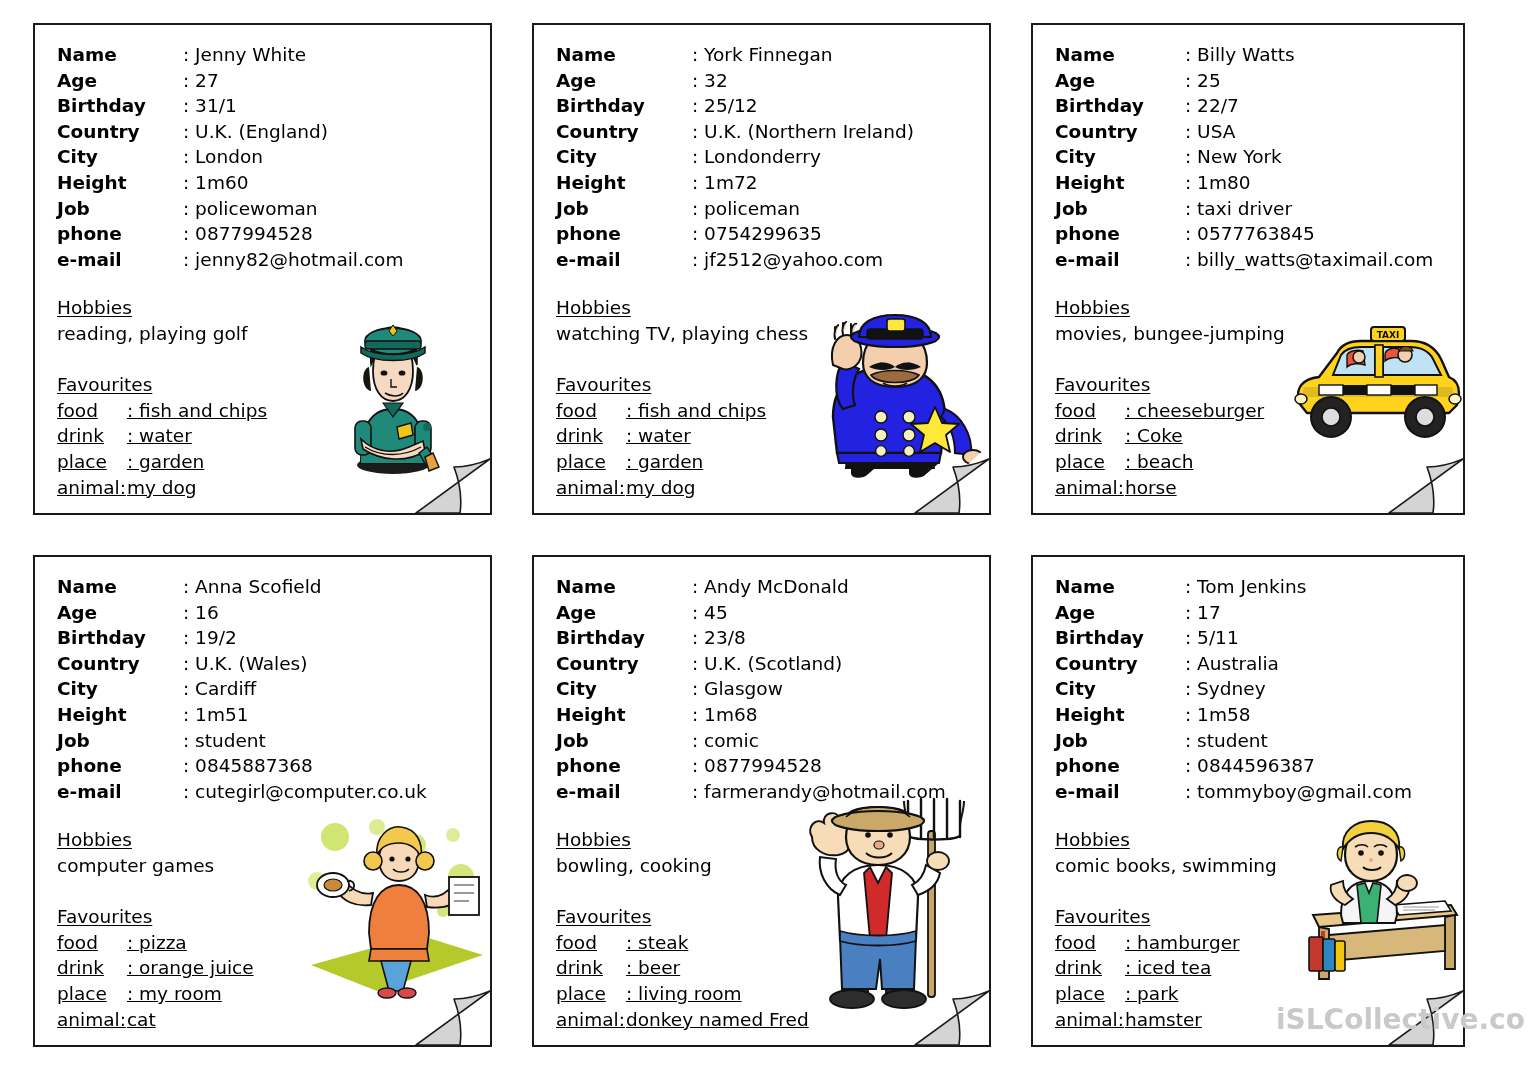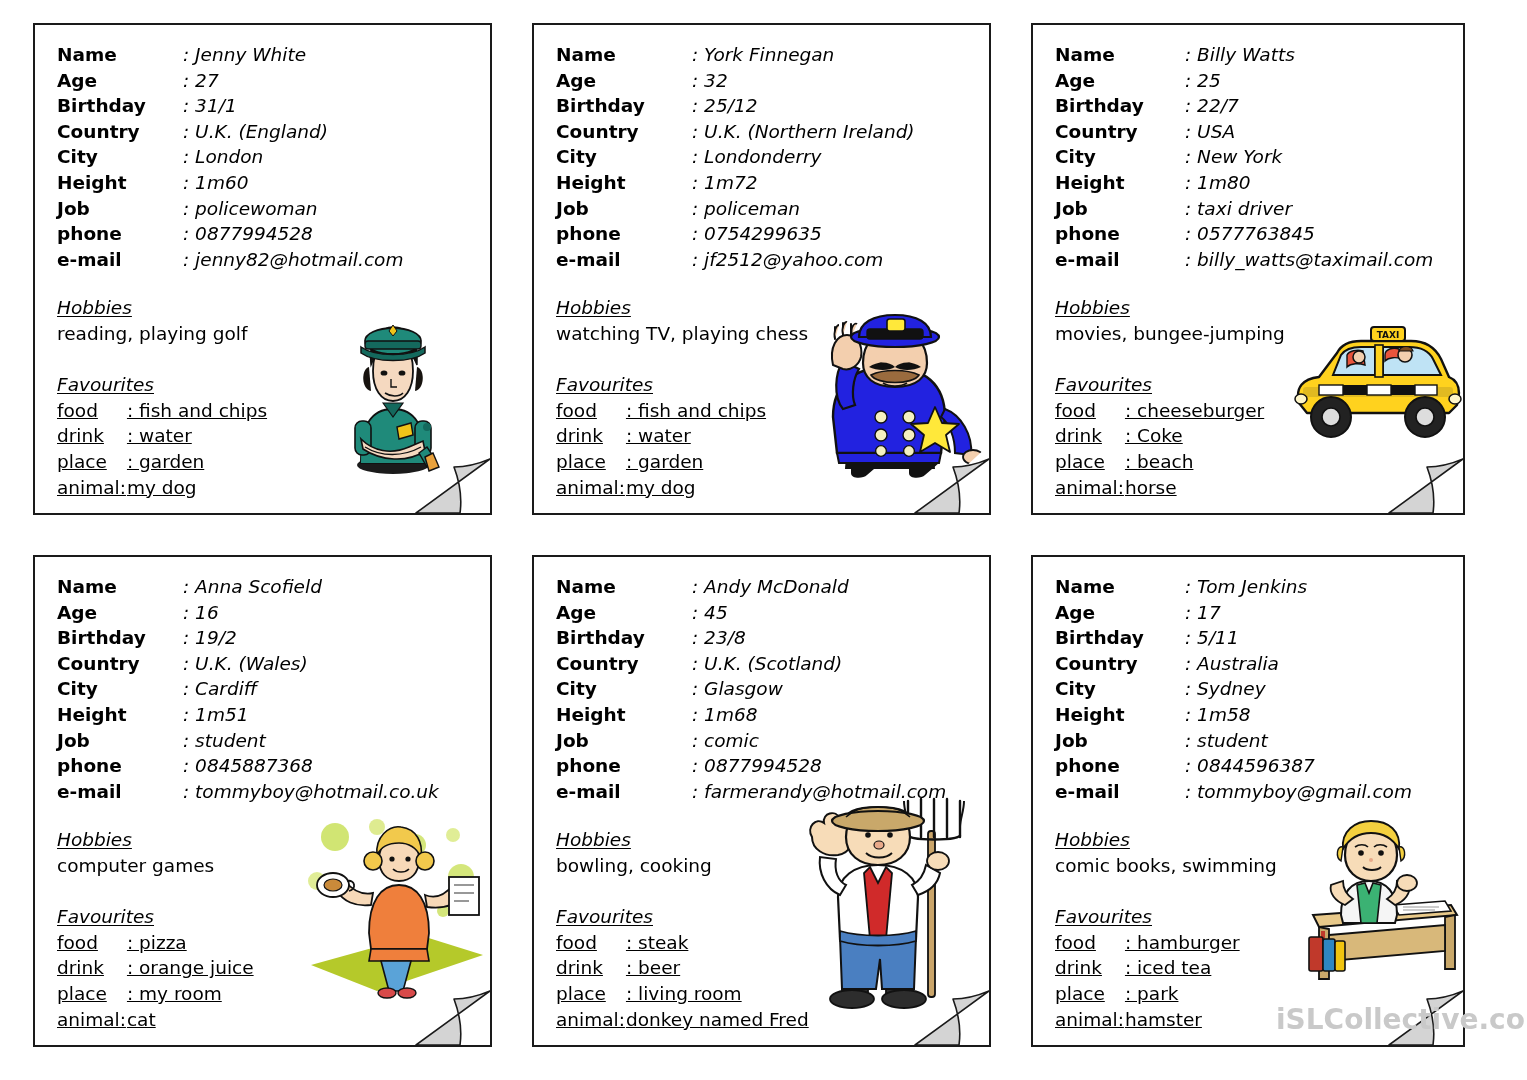--- a/index.html
+++ b/index.html
@@ -48,41 +48,40 @@
     padding: 0;
     font-size: 18.5px;
     line-height: 25.6px;
     white-space: nowrap;
     color: #000;
   }
   .info td.k {
     font-weight: bold;
     padding-right: 8px;
   }
-  .info td.v { font-weight: normal; font-style: italic; }
+  .info td.v { font-weight: normal; }
 
   
   .col0 .info td.k { min-width: 118px; }
   .col1 .info td.k { min-width: 128px; }
   .col2 .info td.k { min-width: 122px; }
 
   
   .lower {
     position: absolute;
     left: 22px;
     top: 270px;
     color: #000;
   }
   .sec-title {
     font-size: 18.5px;
     line-height: 25.6px;
     text-decoration: underline;
     text-underline-offset: 2px;
     display: inline-block;
-    font-style: italic;
   }
   .sec-body {
     font-size: 18.5px;
     line-height: 25.6px;
     white-space: nowrap;
   }
   .gap { height: 26px; }
 
   .fav {
     border-collapse: collapse;
@@ -482,21 +481,21 @@
       <tr>
         <td class="k">Job</td>
         <td class="v">: student</td>
           </tr>
       <tr>
         <td class="k">phone</td>
         <td class="v">: 0845887368</td>
           </tr>
       <tr>
         <td class="k">e-mail</td>
-        <td class="v">: tommyboy@hotmail.co.uk</td>
+        <td class="v">: cutegirl@computer.co.uk</td>
           </tr>
     </tbody>
       </table>
 
     <div class="lower">
       <div class="sec-title">Hobbies</div>
       <div class="sec-body">computer games</div>
       <div class="gap"></div>
       <div class="sec-title">Favourites</div>
       <table class="fav">

